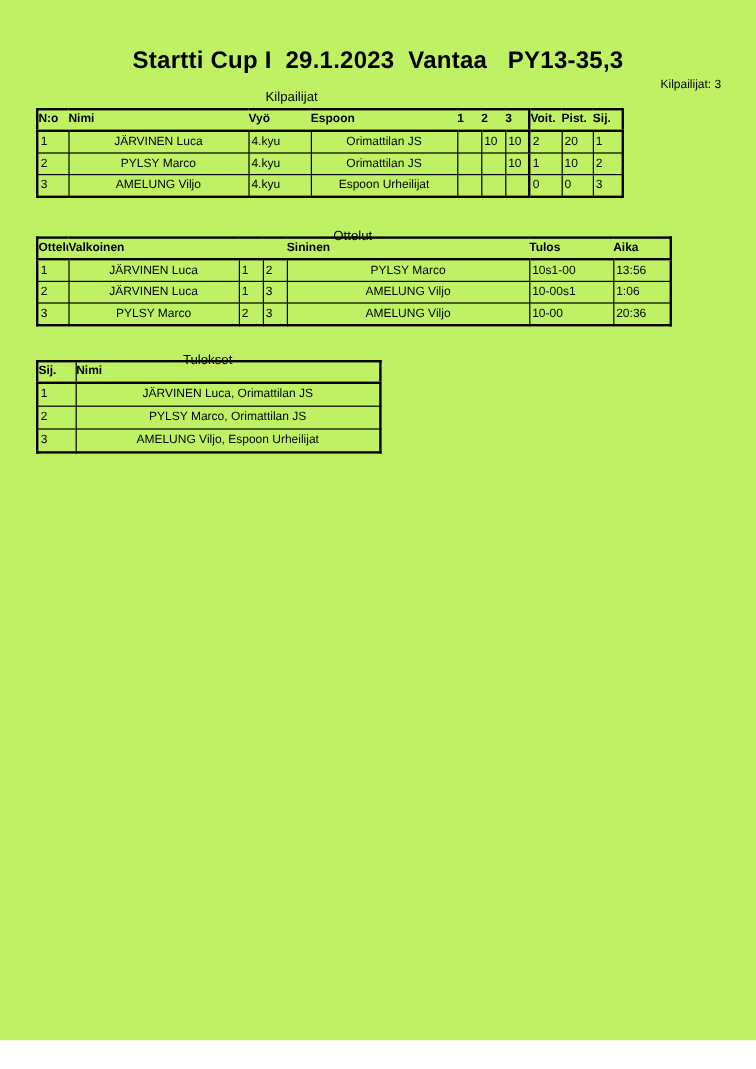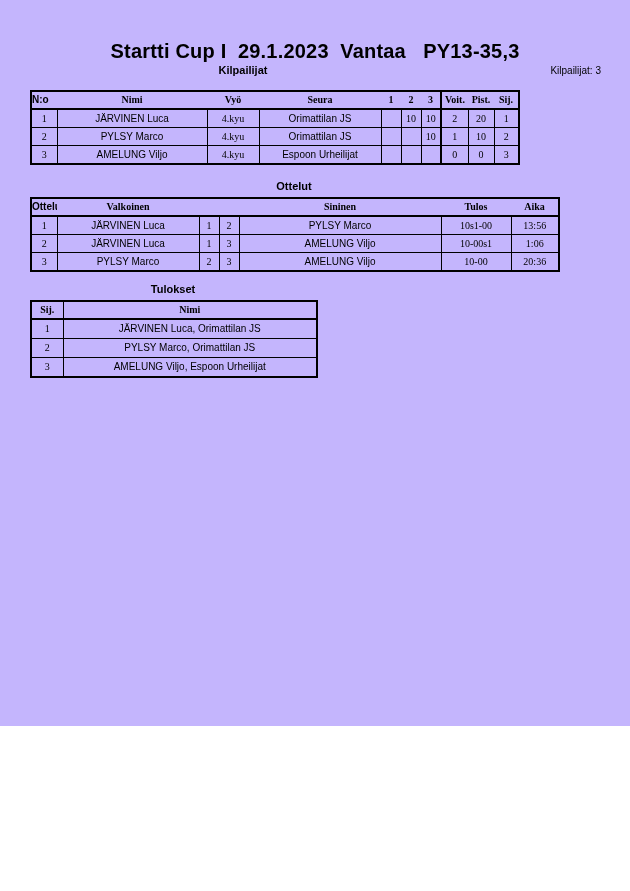--- a/index.html
+++ b/index.html
@@ -1,39 +1,40 @@
 <!DOCTYPE html>
 <html><head>
 <meta charset="utf-8">
 <style>
   html, body { margin: 0; padding: 0; background: #ffffff; }
   .page {
     position: relative;
     width: 630px;
-    height: 726px;
-    background: #c4b5fd;
+    height: 867px;
+    background: #bef264;
     color: #000000;
     font-family: "Liberation Sans", sans-serif;
     overflow: hidden;
   }
   .doc-title {
     position: absolute;
     top: 40px; left: 0; right: 0;
     text-align: center;
     font-size: 20px;
     font-weight: bold;
     white-space: pre;
     letter-spacing: 0.2px;
   }
   .section-title {
     position: absolute;
     transform: translateX(-50%);
     font-size: 11px;
-    font-weight: bold;
+    font-weight: normal;
     white-space: nowrap;
+    margin-top: 11px;
   }
   .count-label {
     position: absolute;
     top: 65px;
     right: 29px;
     font-size: 10px;
   }
   table.tbl {
     position: absolute;
     border-collapse: collapse;
@@ -53,21 +54,21 @@
   }
   .tbl td {
     border: 1px solid #000;
     height: 15px;
     padding: 1px 2px;
     overflow: hidden;
     white-space: nowrap;
   }
   .tbl-tulokset td { height: 16px; }
   .left  { text-align: left; }
-  .ctr   { text-align: center; font-family: Liberation Serif, serif; }
+  .ctr   { text-align: left; }
   .name-pad { padding-left: 5px; text-align: center; }
   .flush { padding-left: 1px; }
   .thick-l { border-left: 2px solid #000 !important; }
   .sep-r { border-right: 1px solid #000 !important; }
 </style>
 </head>
 <body>
 
 <div class="page">
 
@@ -87,21 +88,21 @@
         <col style="width:20px">
       <col style="width:27px">
         <col style="width:26px">
         <col style="width:25px">
     </colgroup>
     <tbody>
         <tr>
       <th class="left flush">N:o</th>
       <th class="ctr">Nimi</th>
       <th class="ctr">Vyö</th>
-      <th class="ctr">Seura</th>
+      <th class="ctr">Espoon</th>
       <th class="ctr">1</th>
       <th class="ctr">2</th>
       <th class="ctr">3</th>
       <th class="ctr thick-l">Voit.</th>
       <th class="ctr">Pist.</th>
       <th class="ctr">Sij.</th>
     </tr>
     <tr>
       <td class="ctr">1</td>
       <td class="left name-pad">JÄRVINEN Luca</td>

